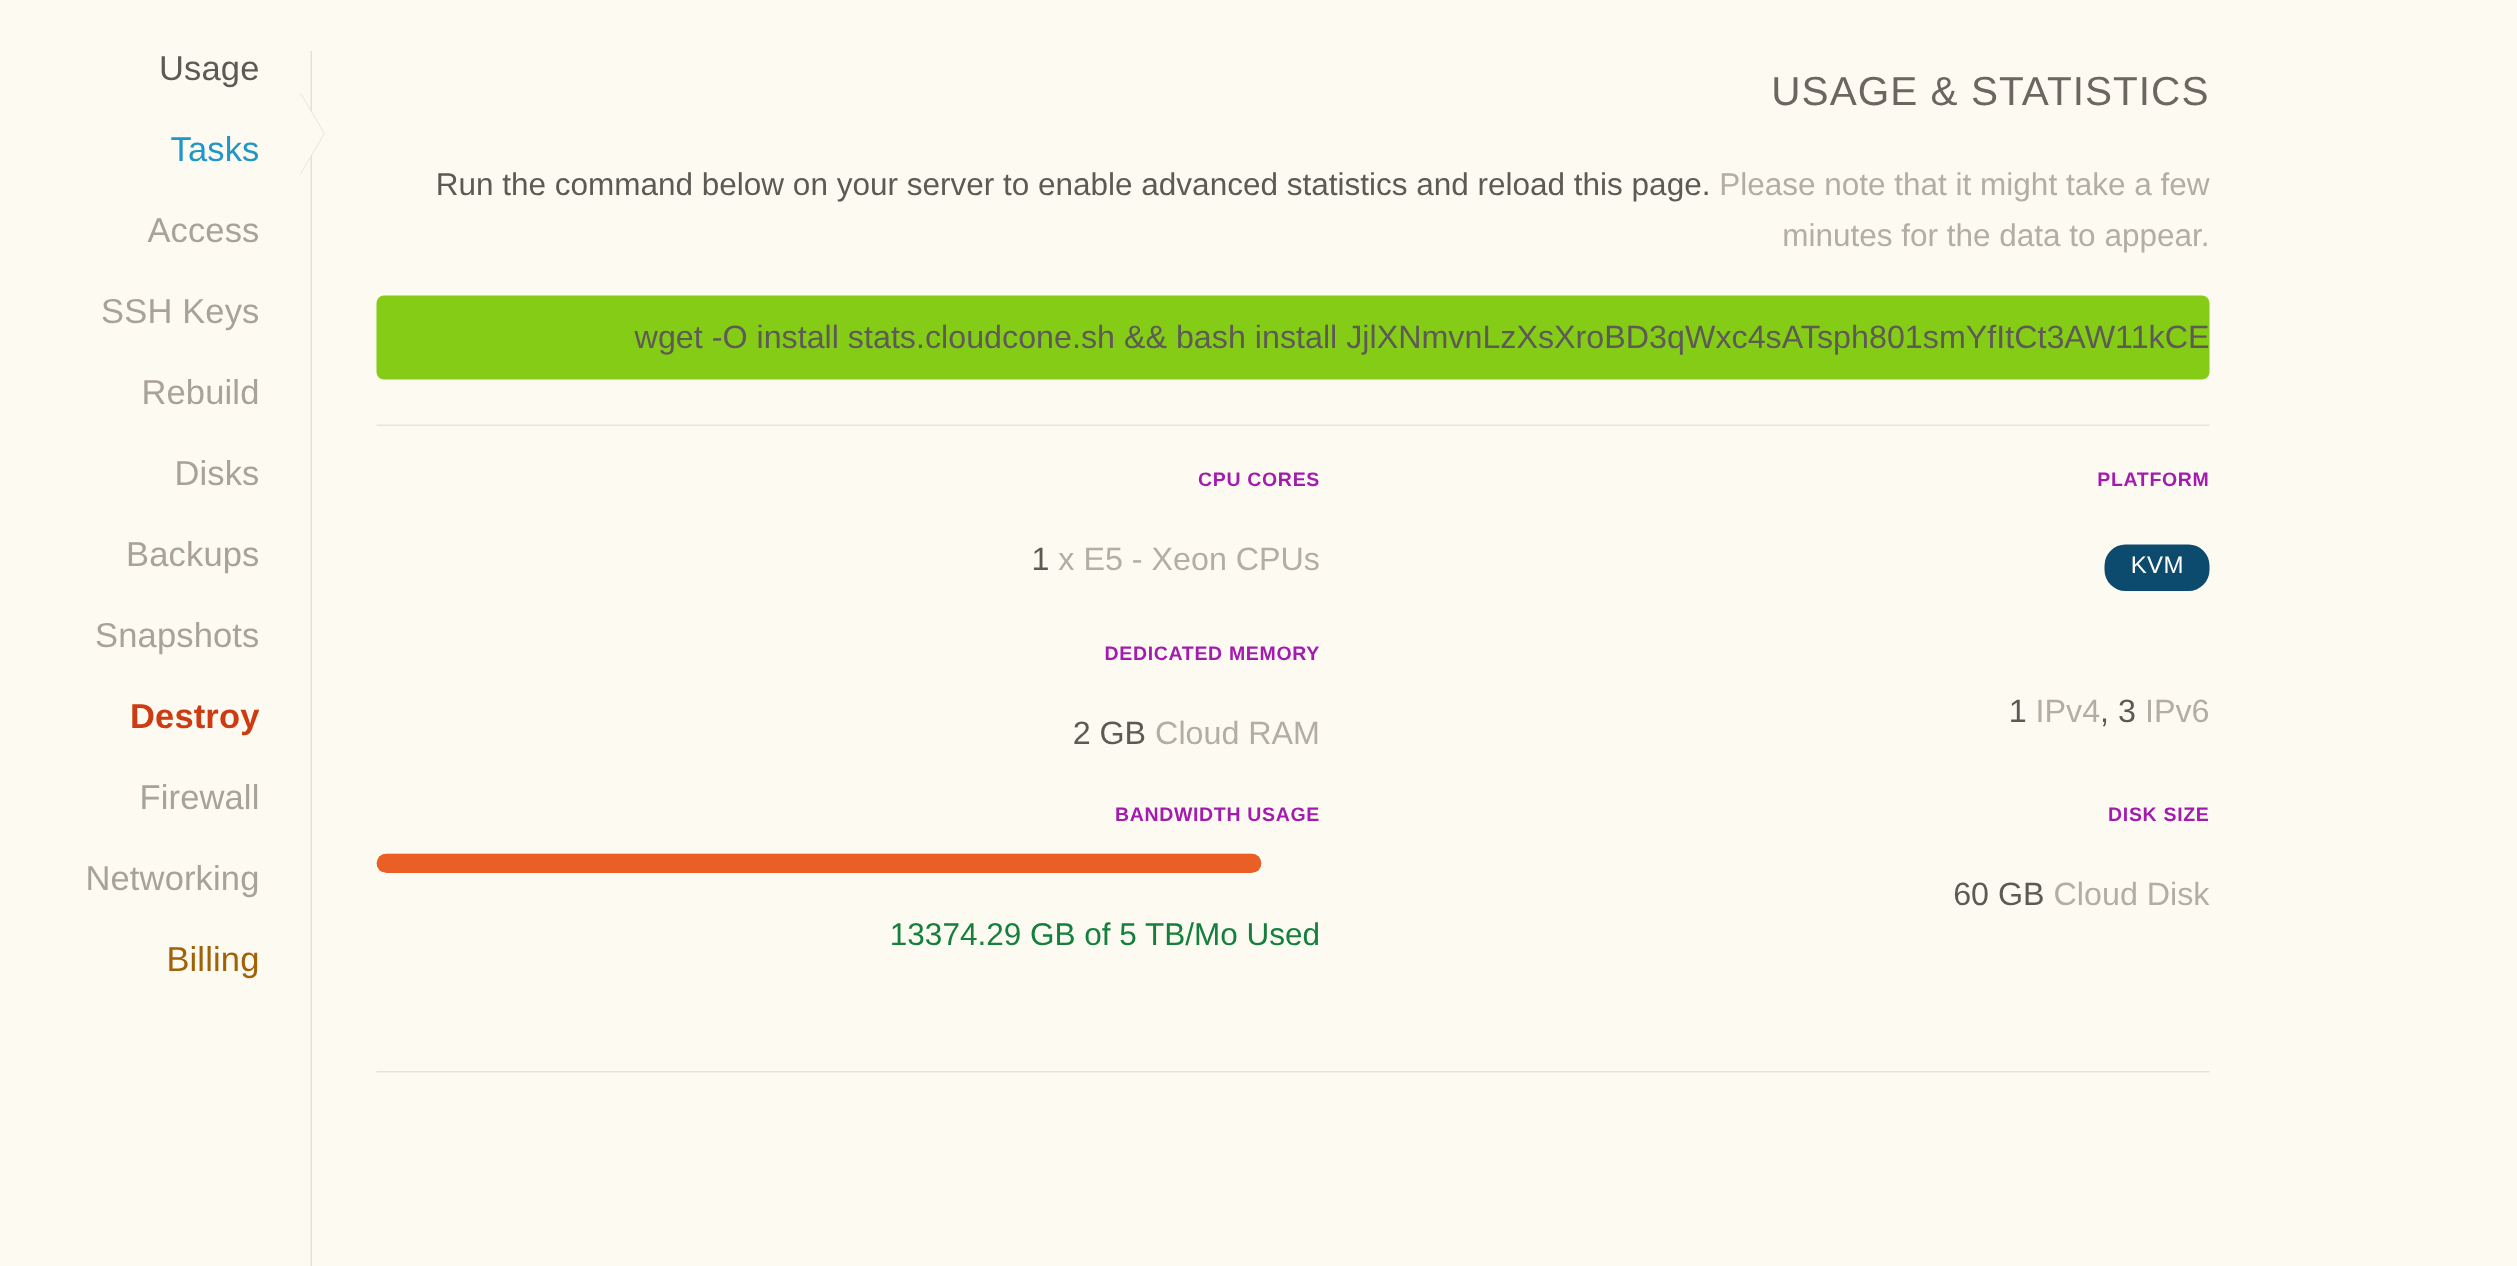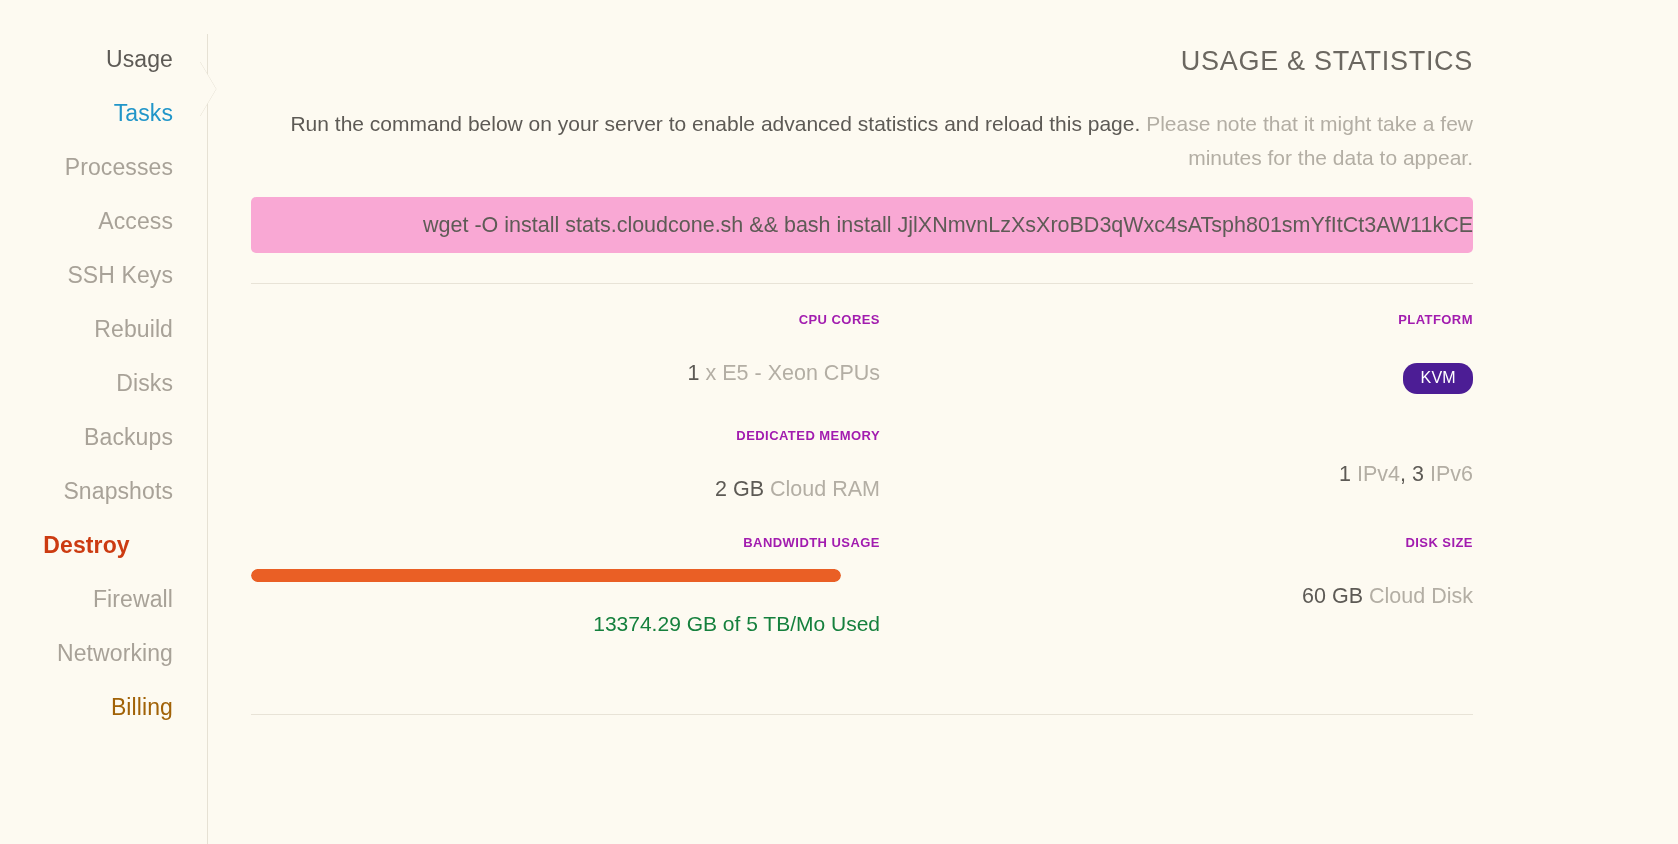--- a/index.html
+++ b/index.html
@@ -21,21 +21,21 @@
     inset: 0;
     display: flex;
     background: #fdfaf1;
   }
 
   
   .sidebar {
     width: 208px;
     flex: 0 0 208px;
     position: relative;
-    padding-top: 32px;
+    padding-top: 18px;
     box-sizing: border-box;
   }
   .sidebar-rule {
     position: absolute;
     left: 207px;
     top: 34px;
     bottom: 0;
     width: 1px;
     background: #e6e1d4;
   }
@@ -73,21 +73,21 @@
     height: 54px;
     line-height: 54px;
     font-size: 23px;
     color: #a8a298;
     cursor: pointer;
     white-space: nowrap;
     letter-spacing: 0.1px;
   }
   .nav-item.is-dark  { color: #5d5a55; }
   .nav-item.is-link  { color: #2196c9; }
-  .nav-item.is-danger{ color: #cc3b11; font-weight: 600; text-align: center; }
+  .nav-item.is-danger{ color: #cc3b11; font-weight: 600; }
 
   
   .main {
     flex: 1 1 auto;
     padding: 46px 0 0 43px;
     box-sizing: border-box;
     min-width: 0;
     text-align: right;
   }
   .content {
@@ -203,21 +203,20 @@
     <div class="sidebar-notch-line">
       <svg width="17" height="54" viewBox="0 0 17 54">
         <path d="M0 0 L16 27 L0 54" fill="none" stroke="#e6e1d4" stroke-width="1"></path>
       </svg>
     </div>
     <div class="sidebar-notch"></div>
 
     <ul class="nav" id="nav-list">
       <li class="nav-item is-dark"><span>Usage</span></li>
       <li class="nav-item is-link" style="color: rgb(33, 150, 201);"><span>Tasks</span></li>
-      <li class="nav-item"><span>Processes</span></li>
       <li class="nav-item"><span>Access</span></li>
       <li class="nav-item"><span>SSH Keys</span></li>
       <li class="nav-item"><span>Rebuild</span></li>
       <li class="nav-item"><span>Disks</span></li>
       <li class="nav-item"><span>Backups</span></li>
       <li class="nav-item"><span>Snapshots</span></li>
       <li class="nav-item is-danger" style="color: rgb(204, 59, 17);"><span>Destroy</span></li>
       <li class="nav-item"><span>Firewall</span></li>
       <li class="nav-item"><span>Networking</span></li>
       <li class="nav-item is-link" style="color: #a16207;"><span>Billing</span></li>
@@ -226,34 +225,34 @@
 
   <main class="main">
     <div class="content">
 
       <h1 class="page-title">USAGE &amp; STATISTICS</h1>
 
       <p class="intro">
         <span>Run the command below on your server to enable advanced statistics and reload this page.</span><span class="muted"> Please note that it might take a few minutes for the data to appear.</span>
       </p>
 
-      <div class="cmd-box" style="background: #f9a8d4;">wget -O install stats.cloudcone.sh &amp;&amp; bash install JjlXNmvnLzXsXroBD3qWxc4sATsph801smYfItCt3AW11kCE</div>
+      <div class="cmd-box" style="background: #84cc16;">wget -O install stats.cloudcone.sh &amp;&amp; bash install JjlXNmvnLzXsXroBD3qWxc4sATsph801smYfItCt3AW11kCE</div>
 
       <div class="divider"></div>
 
       <div class="stats">
 
         <div class="stat">
           <div class="stat-label">CPU CORES</div>
           <div class="stat-value"><span class="strong">1</span><span> x E5 - Xeon CPUs</span></div>
         </div>
 
         <div class="stat">
           <div class="stat-label">PLATFORM</div>
-          <div class="stat-value"><span class="badge" style="background: #4c1d95;">KVM</span></div>
+          <div class="stat-value"><span class="badge" style="background: #0c4a6e;">KVM</span></div>
         </div>
 
         <div class="stat">
           <div class="stat-label">DEDICATED MEMORY</div>
           <div class="stat-value"><span class="strong">2 GB</span><span> Cloud RAM</span></div>
         </div>
 
         <div class="stat">
           <div class="stat-value"><span class="strong">1</span><span> IPv4</span><span class="strong">, </span><span class="strong">3</span><span> IPv6</span></div>
         </div>

